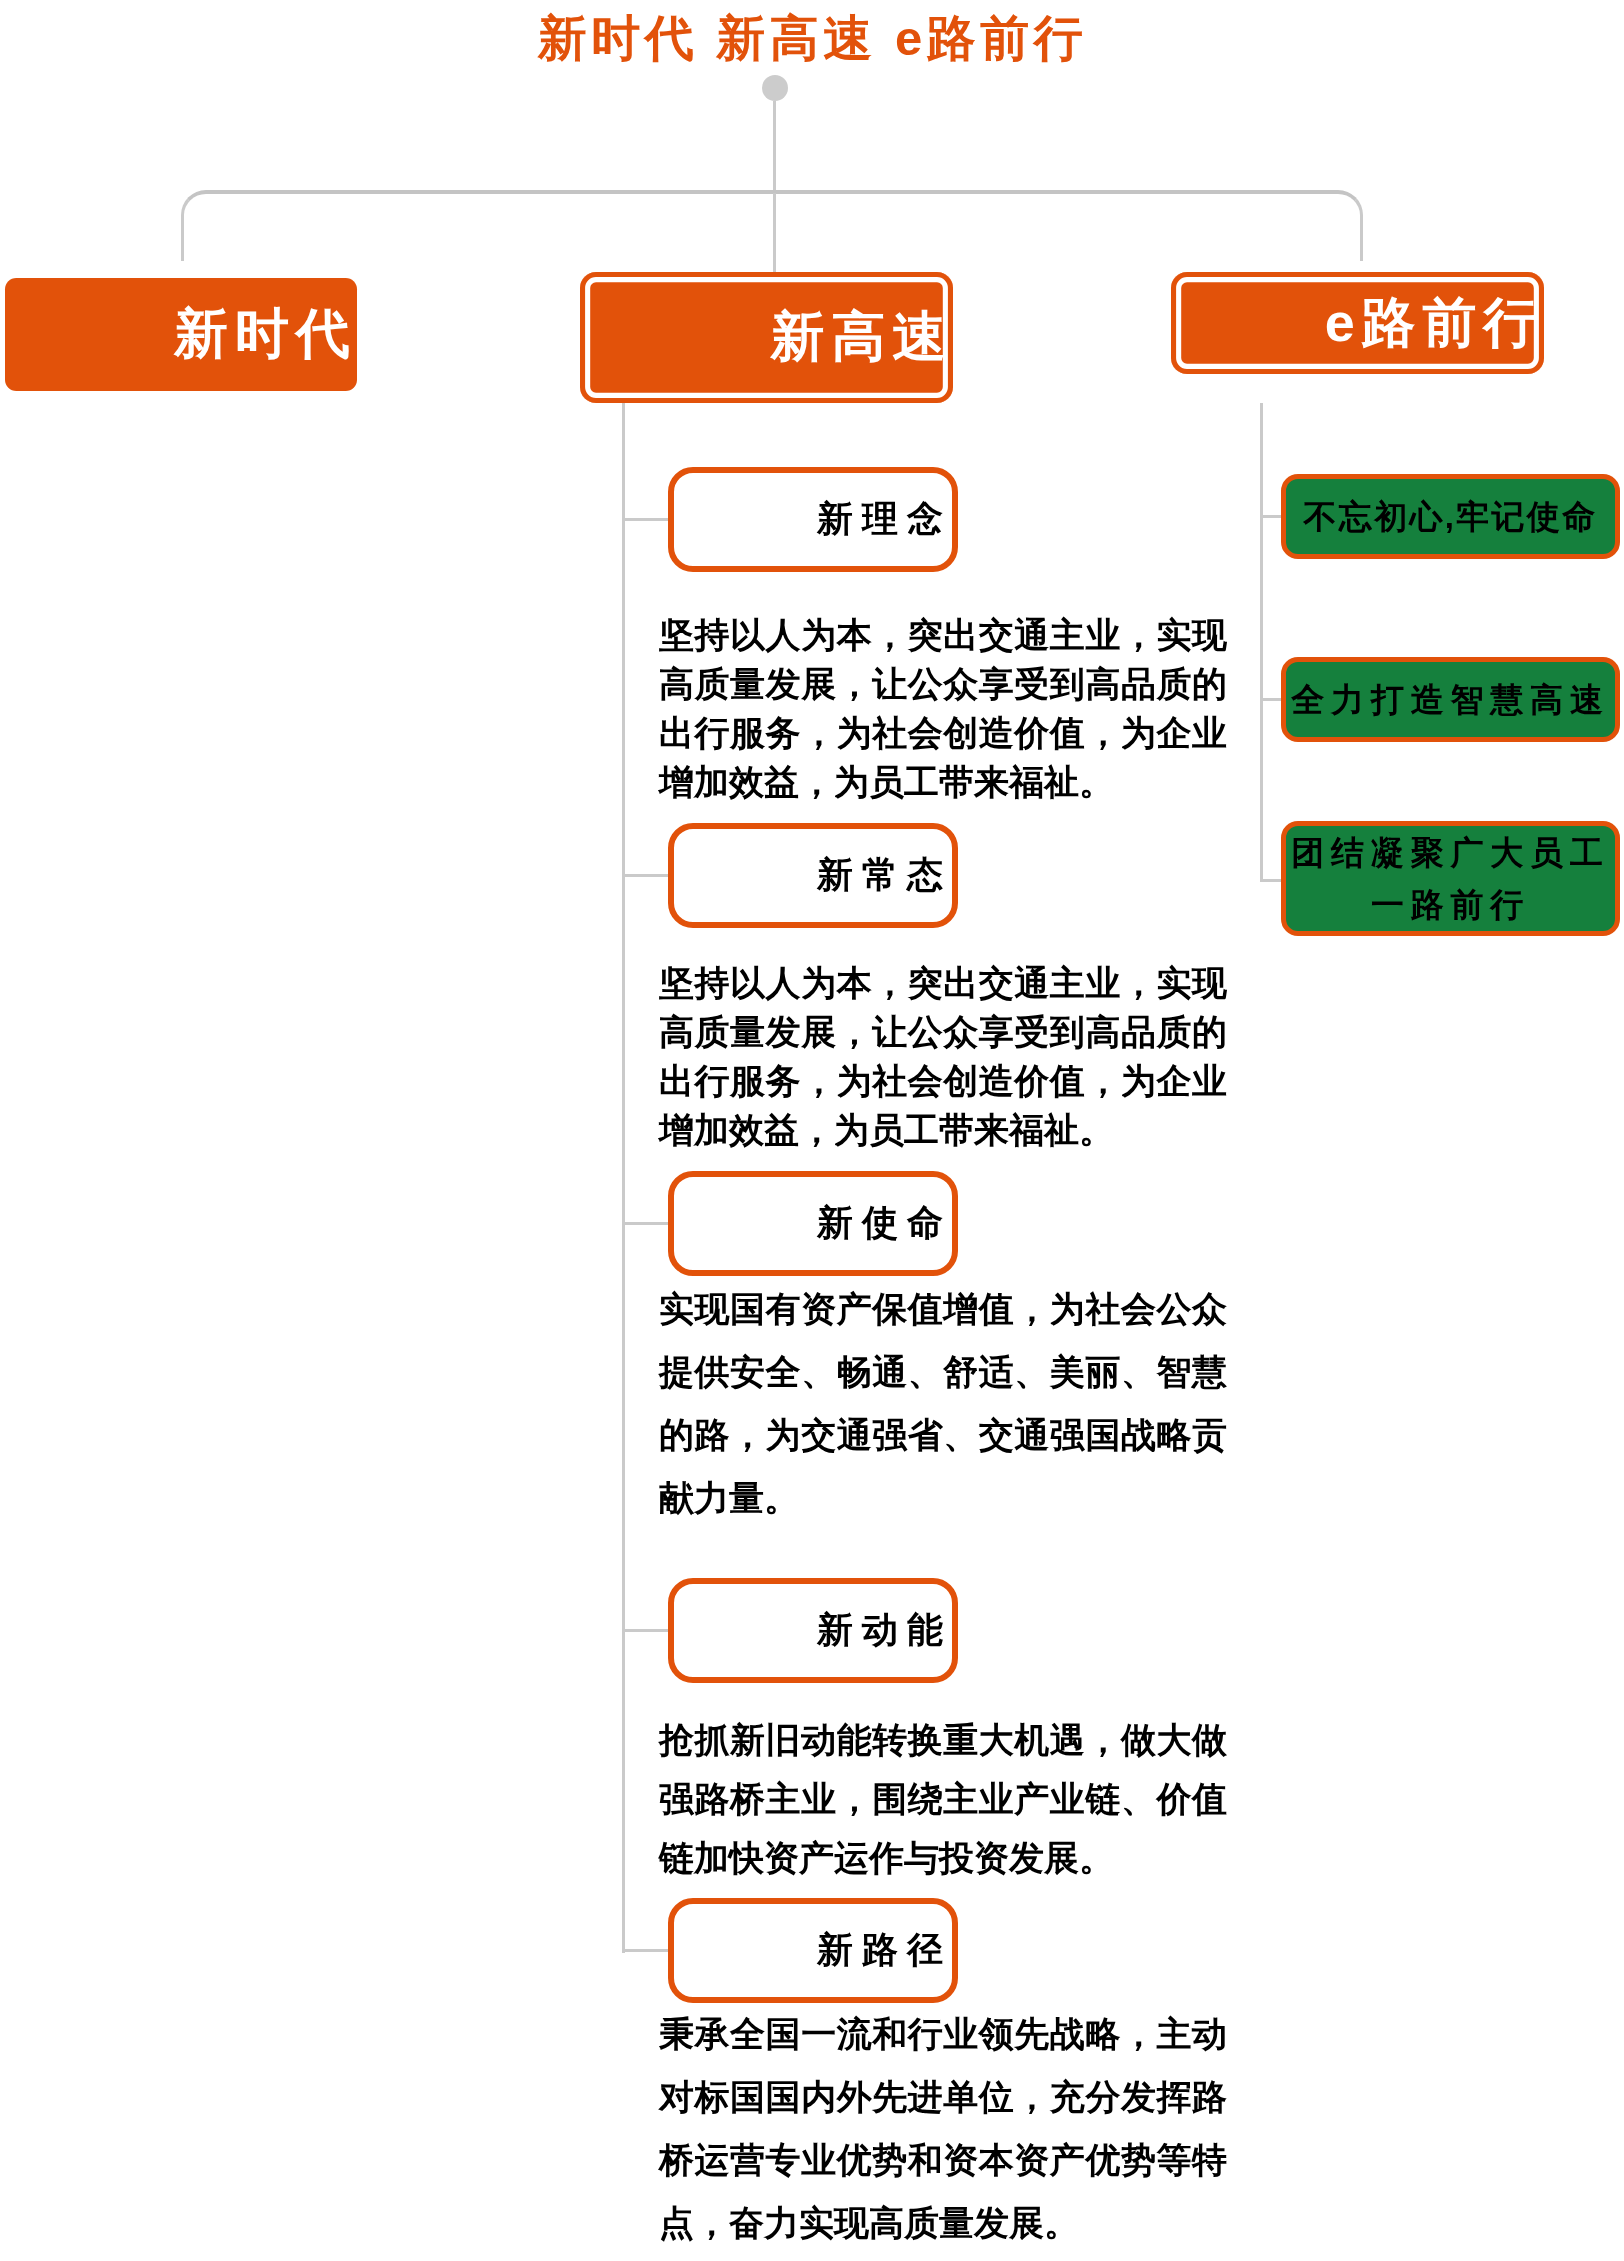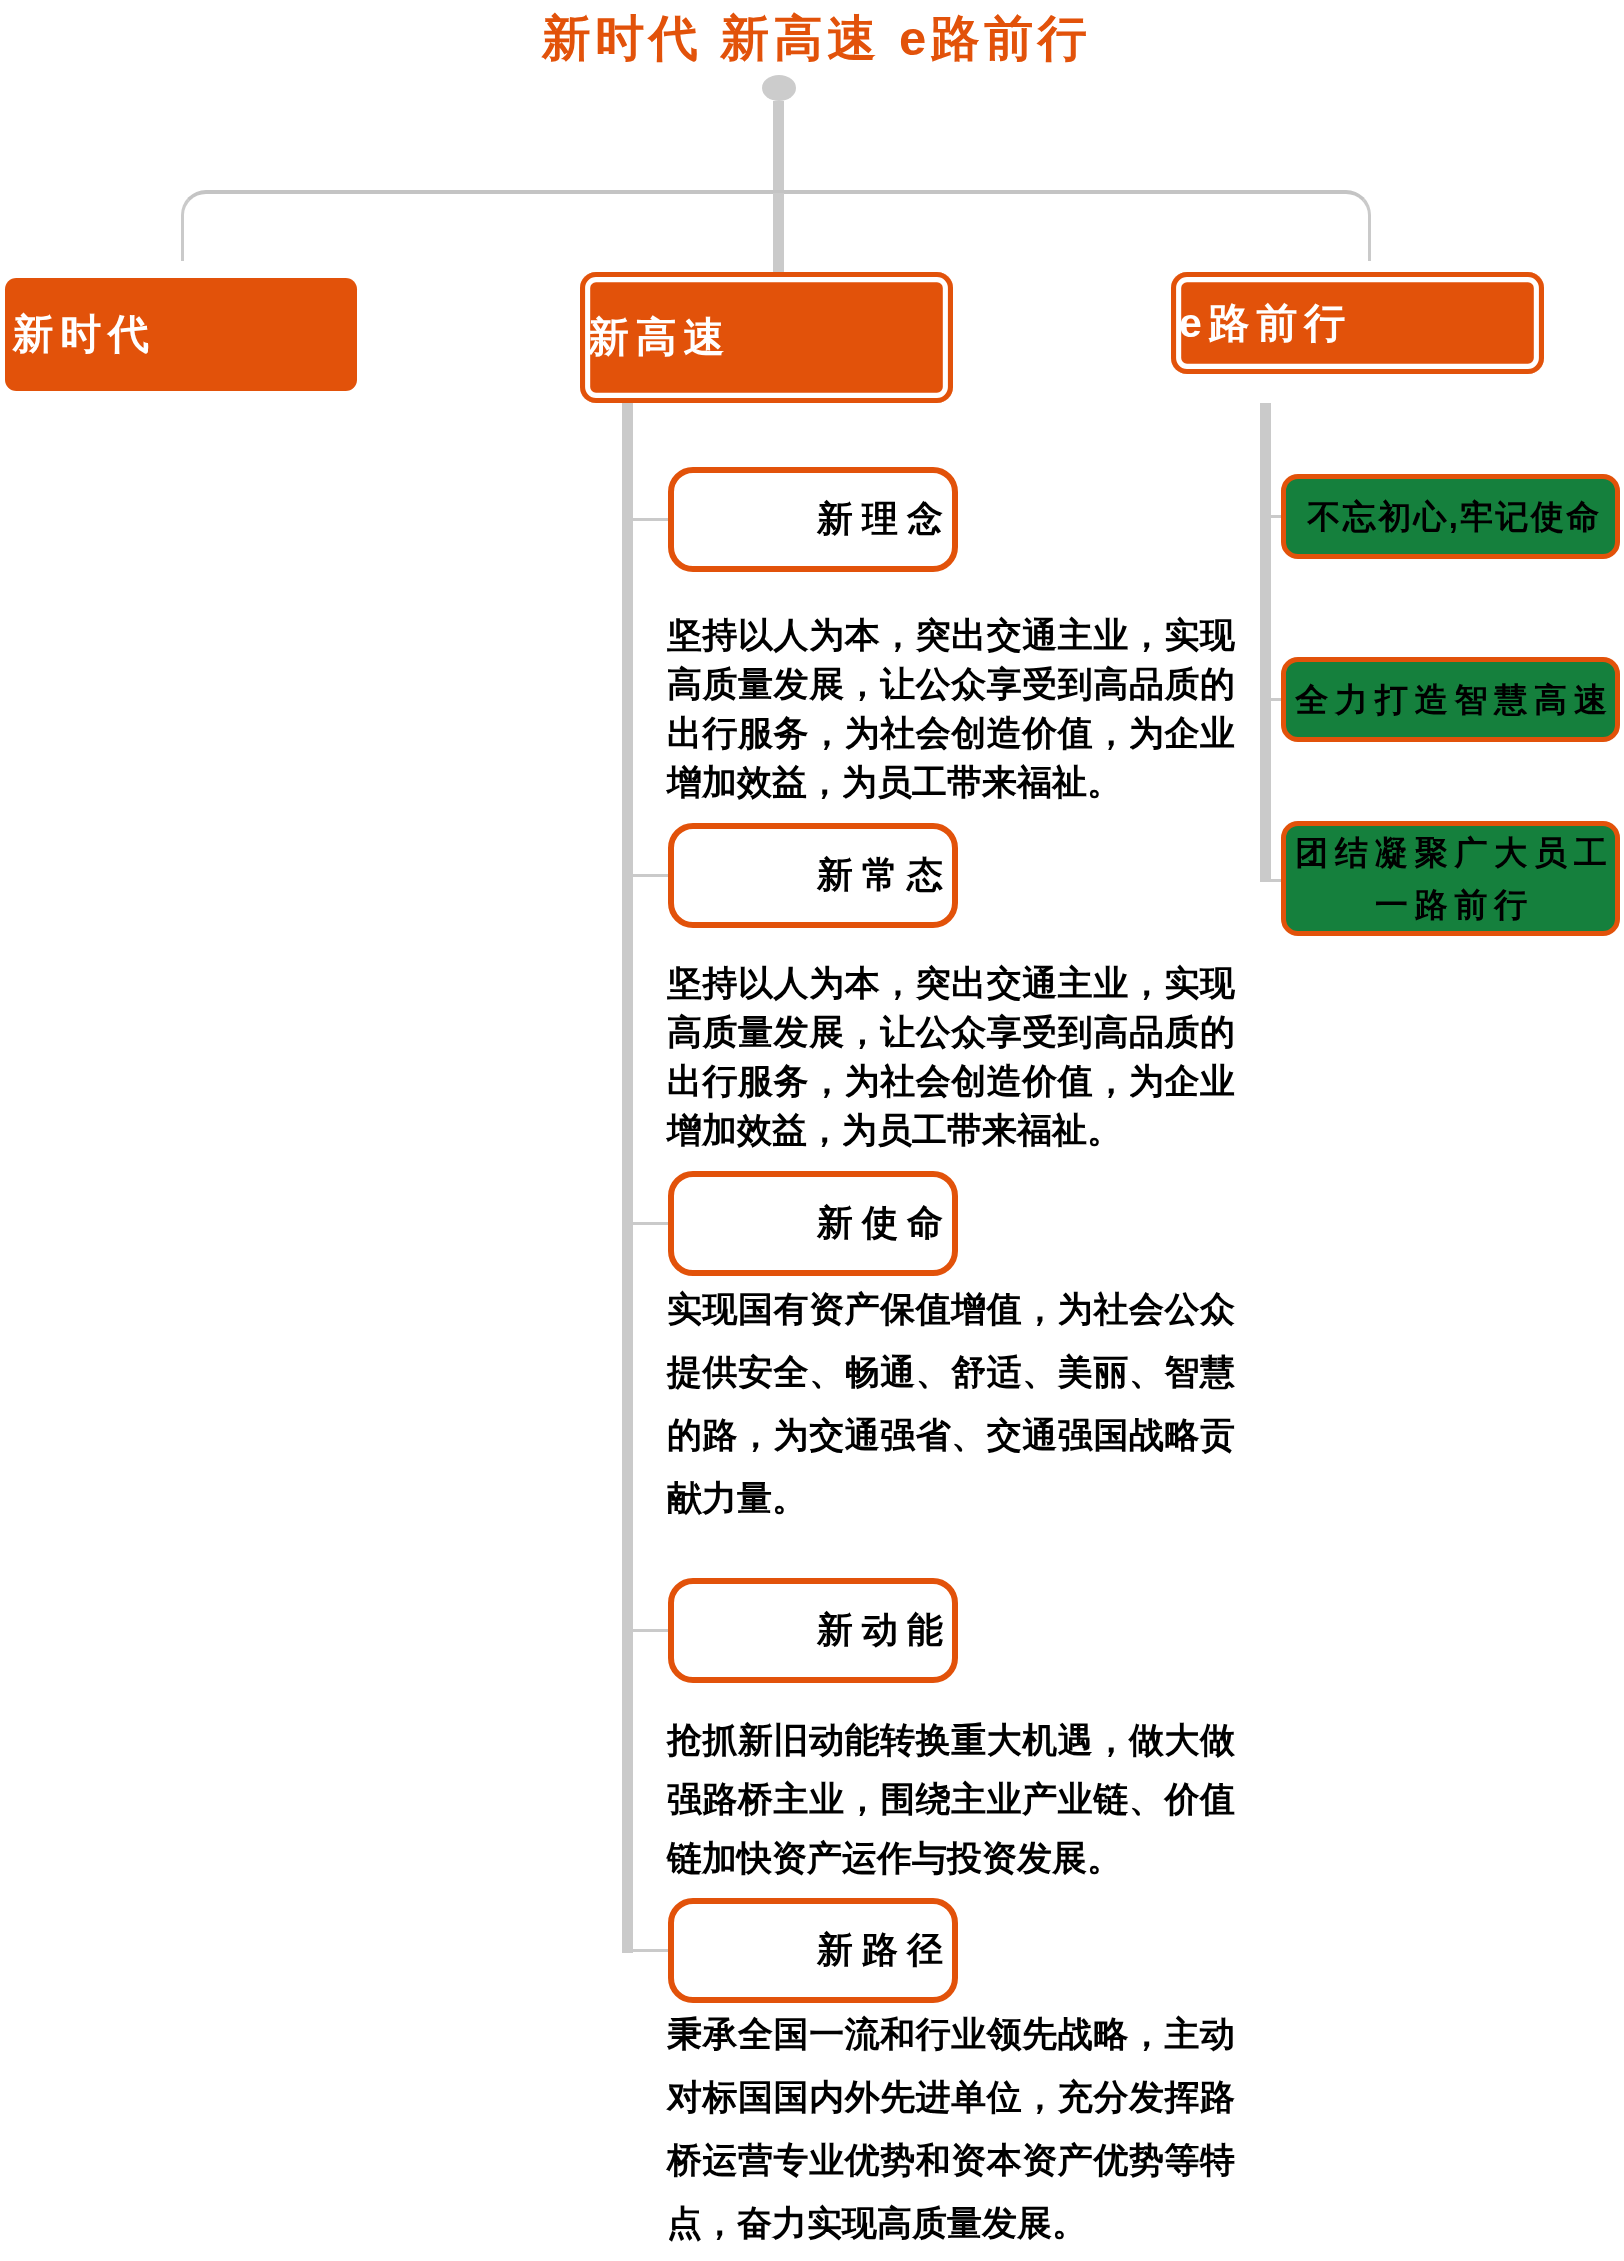--- a/index.html
+++ b/index.html
@@ -5,21 +5,21 @@
   html,body{margin:0;padding:0;background:#ffffff;}
   #canvas{
     position:relative;
     width:1625px;
     height:2261px;
     background:#ffffff;
     overflow:hidden;
     font-family:"Liberation Sans", sans-serif;
     color:#000;
   }
-  .abs{position:absolute;padding-left:8px;}
+  .abs{position:absolute;}
   
   .map-title{
     left:0; right:0; top:5.7px;
     text-align:center;
     font-size:49px;
     font-weight:bold;
     letter-spacing:4.5px;
     white-space:pre;
   }
   
@@ -29,24 +29,24 @@
   .vline{width:3.4px;}
   .hstub{height:3.4px;}
   .tree-top{
     border-top:4px solid #c4c4c4;
     border-left:3.4px solid #cacaca;
     border-right:3.4px solid #cacaca;
     border-radius:25px 25px 0 0;
   }
   
   .node{
-    display:flex;align-items:center;justify-content:flex-start;
+    display:flex;align-items:center;justify-content:flex-end;
     color:#fff;
     font-weight:bold;
-    font-size:41px;
+    font-size:54px;
     letter-spacing:6.8px;
     box-sizing:border-box;
   }
   .node.solid{border-radius:11.3px;}
   .node.ringed{border-radius:16px;}
   .topic-box{
     display:flex;align-items:center;justify-content:flex-end;
     background:#fff;
     box-sizing:border-box;
     border-radius:25px;

